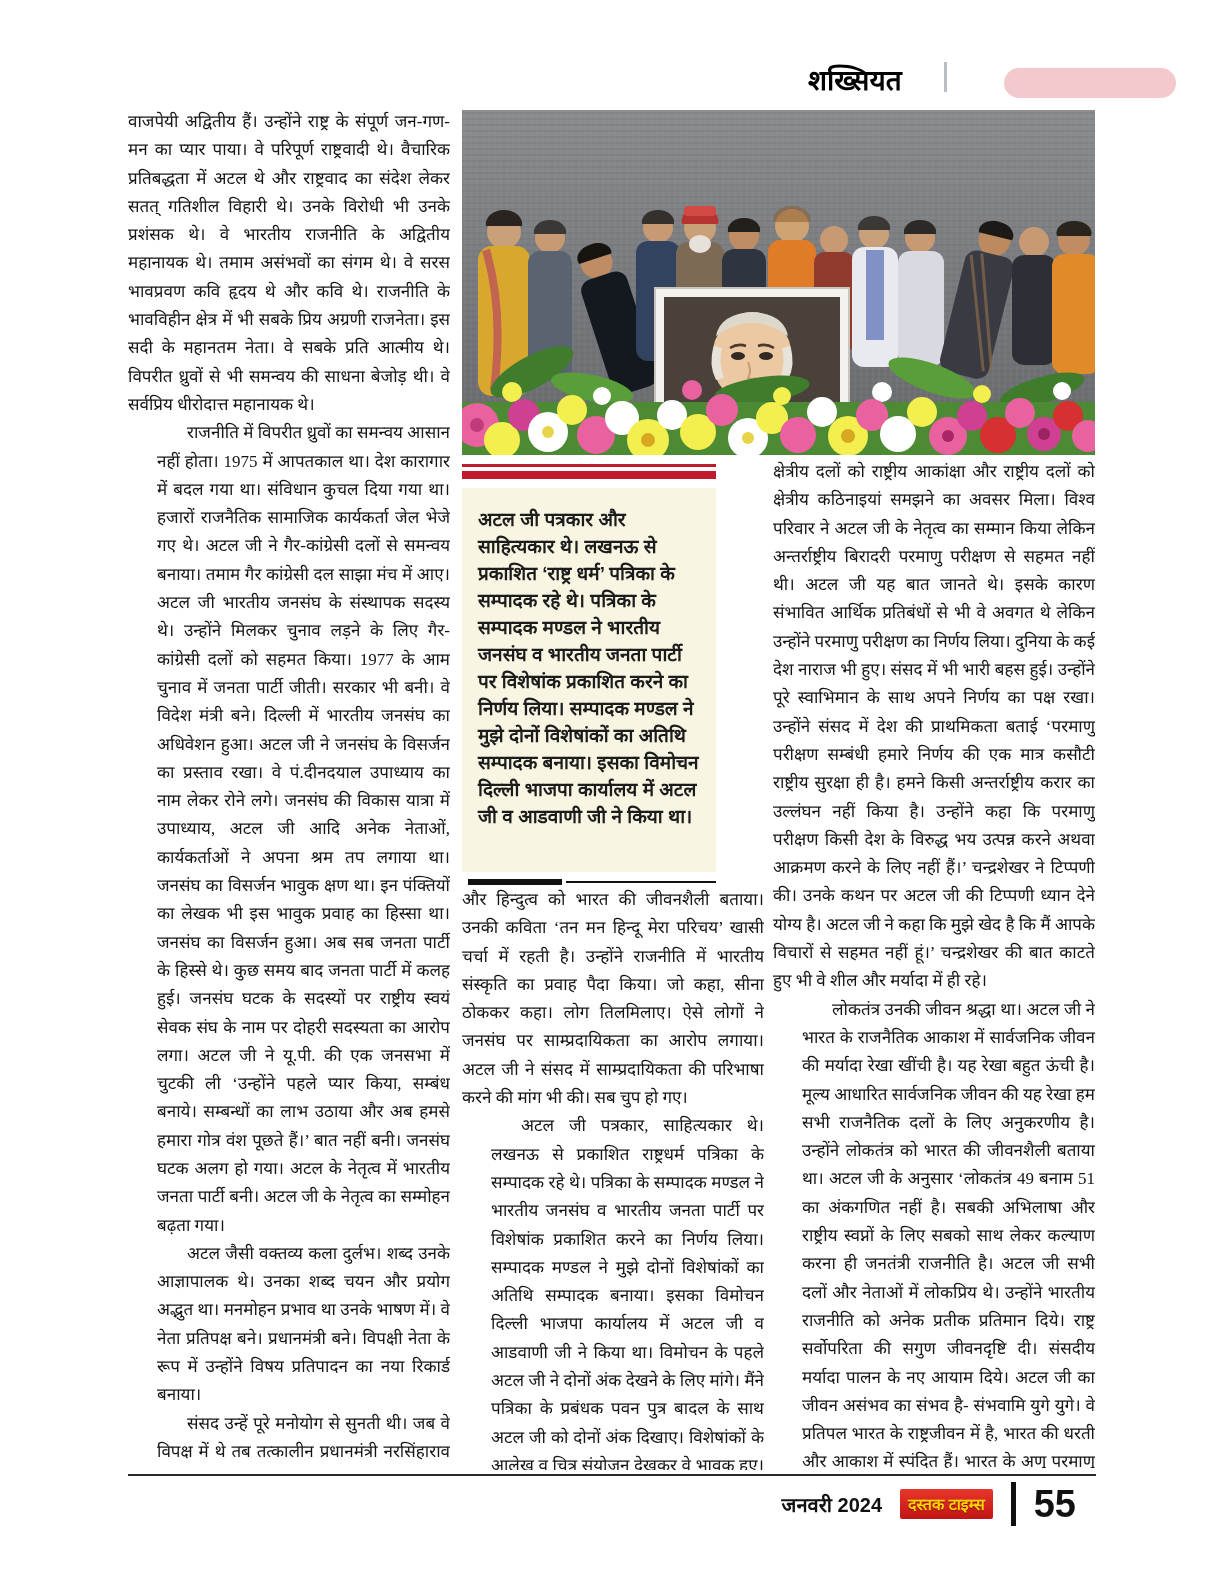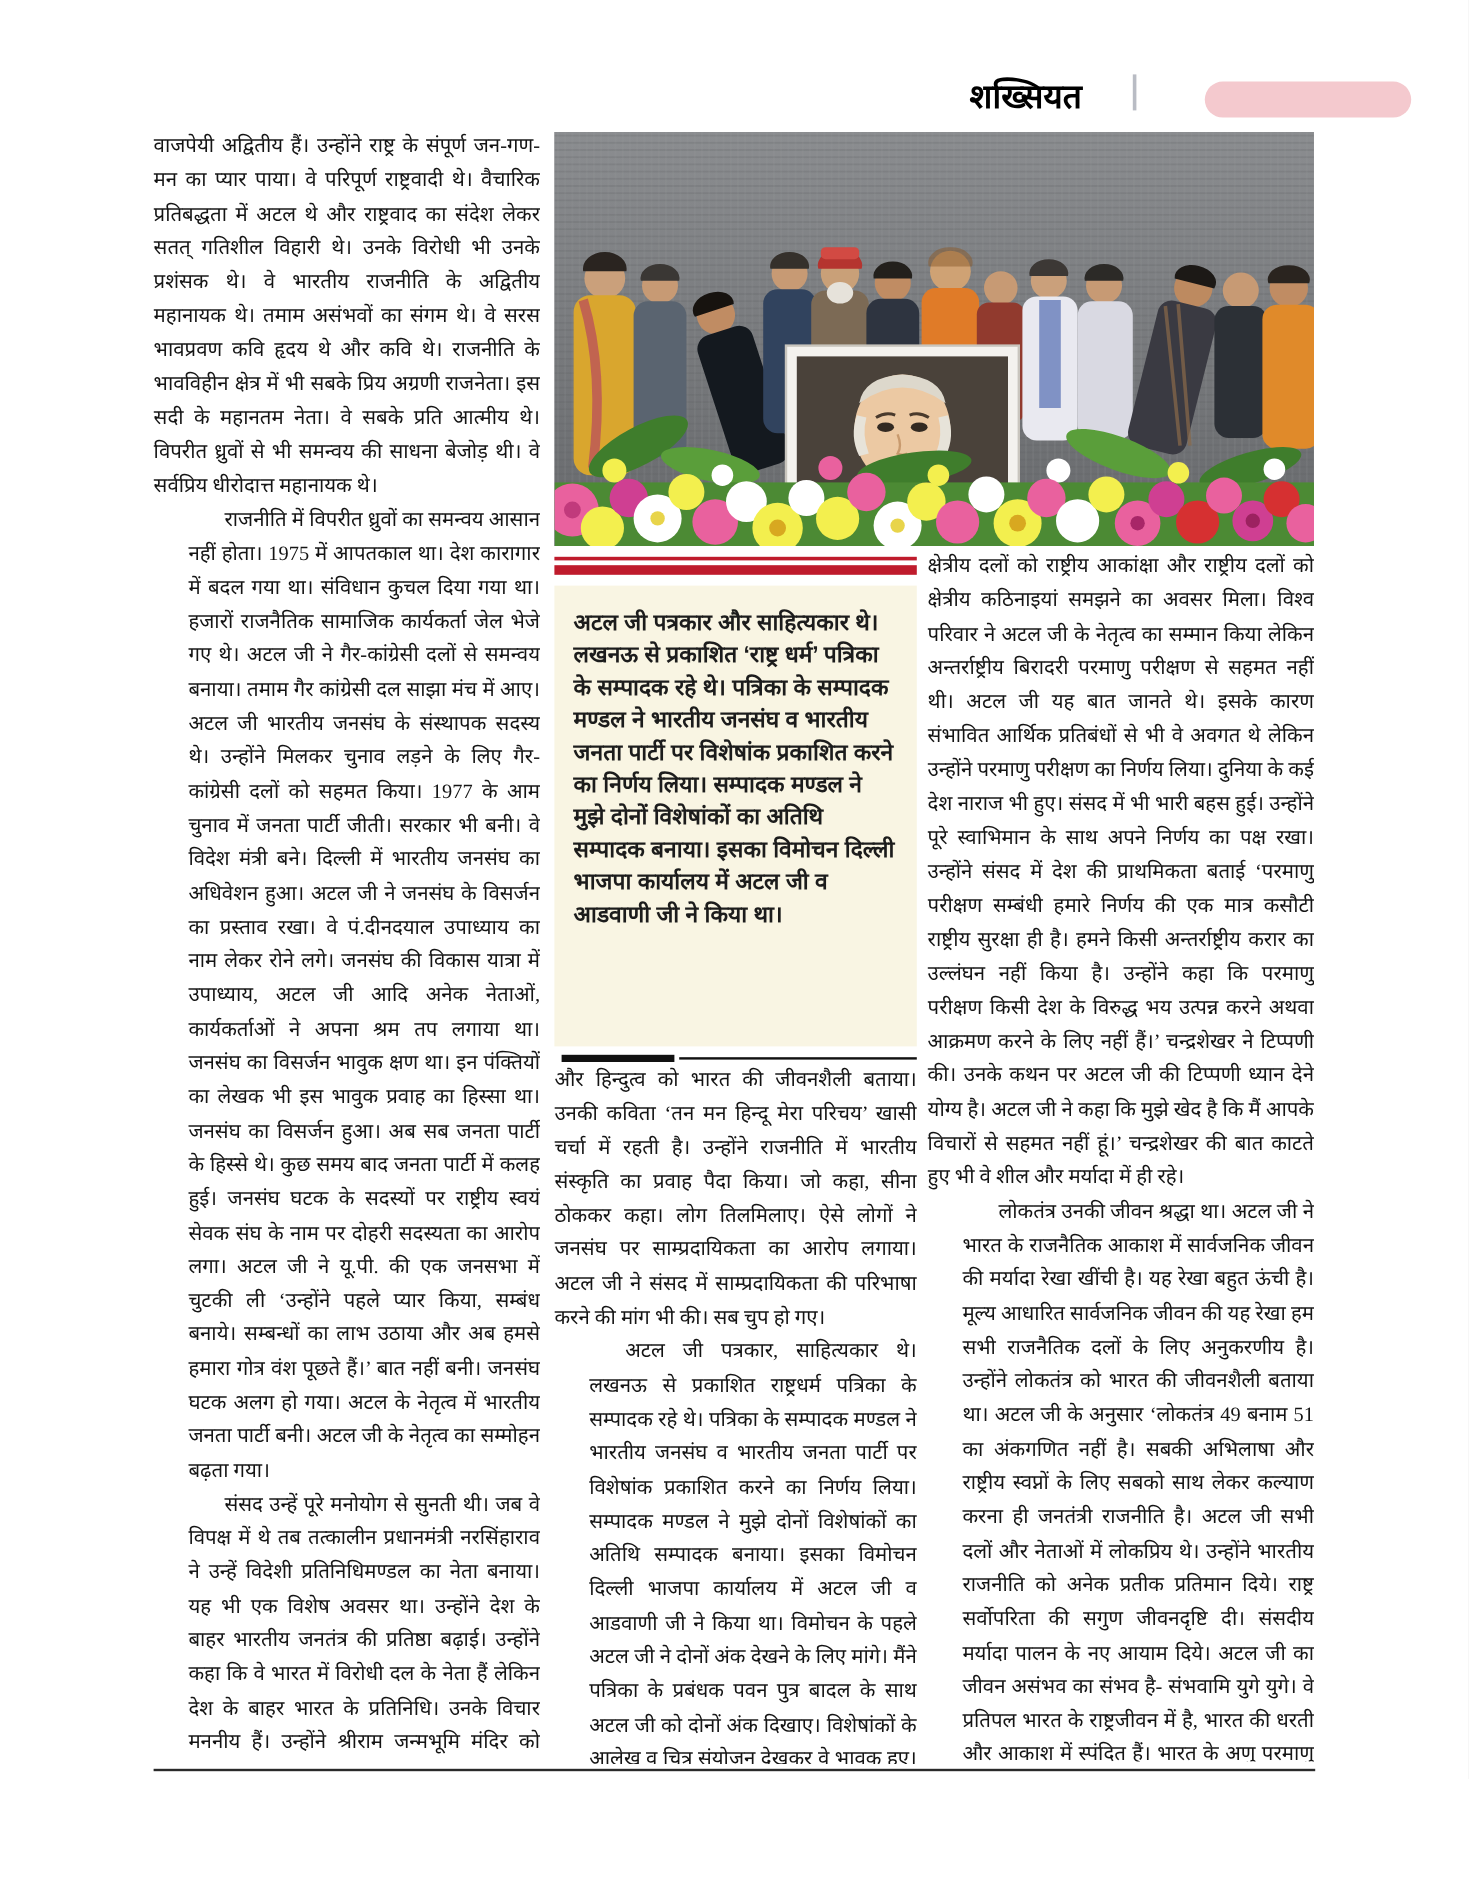--- a/index.html
+++ b/index.html
@@ -28,21 +28,21 @@
   .photo{position:absolute;left:462px;top:110px;width:633px;height:345px;overflow:hidden;background:#77797c;}
   .photo svg{display:block;}
   
   .col{position:absolute;text-align:justify;font-size:17px;line-height:28.3px;overflow:hidden;}
   .col p{margin:0;}
   .col p.ind{text-indent:30px;margin-left:29px;}
   .col-left{left:128px;top:108px;width:322px;height:1358px;}
   .col-mid-text{left:462px;top:886px;width:302px;height:584px;}
   .col-right{left:773px;top:458px;width:322px;height:1010px;}
   
-  .pq-wrap{position:absolute;left:462px;top:464px;width:302px;}
+  .pq-wrap{position:absolute;left:462px;top:464px;width:254px;}
   .pq-rule-thin{height:3px;background:#bf1b2c;margin-bottom:4px;}
   .pq-rule-thick{height:8px;background:#bf1b2c;}
   .pq-box{
     margin-top:9px;
     background:#f9f5e3;
     height:348px;
     padding:18px 16px;
     font-family:"Liberation Sans","DejaVu Sans",sans-serif;
     font-size:19px;line-height:27px;font-weight:600;color:#1c1c1c;
     overflow:hidden;text-align:left;
@@ -236,20 +236,21 @@
           <circle cx="386" cy="326" r="7" fill="#d8a820"></circle>
           <circle cx="486" cy="326" r="6" fill="#a82668"></circle>
           <circle cx="582" cy="324" r="6" fill="#9c2260"></circle>
       </g>
     </svg>
   </div>
 
   <div class="col col-left">
     <p>वाजपेयी अद्वितीय हैं। उन्होंने राष्ट्र के संपूर्ण जन-गण-मन का प्यार पाया। वे परिपूर्ण राष्ट्रवादी थे। वैचारिक प्रतिबद्धता में अटल थे और राष्ट्रवाद का संदेश लेकर सतत् गतिशील विहारी थे। उनके विरोधी भी उनके प्रशंसक थे। वे भारतीय राजनीति के अद्वितीय महानायक थे। तमाम असंभवों का संगम थे। वे सरस भावप्रवण कवि हृदय थे और कवि थे। राजनीति के भावविहीन क्षेत्र में भी सबके प्रिय अग्रणी राजनेता। इस सदी के महानतम नेता। वे सबके प्रति आत्मीय थे। विपरीत ध्रुवों से भी समन्वय की साधना बेजोड़ थी। वे सर्वप्रिय धीरोदात्त महानायक थे।</p>
     <p class="ind">राजनीति में विपरीत ध्रुवों का समन्वय आसान नहीं होता। 1975 में आपतकाल था। देश कारागार में बदल गया था। संविधान कुचल दिया गया था। हजारों राजनैतिक सामाजिक कार्यकर्ता जेल भेजे गए थे। अटल जी ने गैर-कांग्रेसी दलों से समन्वय बनाया। तमाम गैर कांग्रेसी दल साझा मंच में आए। अटल जी भारतीय जनसंघ के संस्थापक सदस्य थे। उन्होंने मिलकर चुनाव लड़ने के लिए गैर-कांग्रेसी दलों को सहमत किया। 1977 के आम चुनाव में जनता पार्टी जीती। सरकार भी बनी। वे विदेश मंत्री बने। दिल्ली में भारतीय जनसंघ का अधिवेशन हुआ। अटल जी ने जनसंघ के विसर्जन का प्रस्ताव रखा। वे पं.दीनदयाल उपाध्याय का नाम लेकर रोने लगे। जनसंघ की विकास यात्रा में उपाध्याय, अटल जी आदि अनेक नेताओं, कार्यकर्ताओं ने अपना श्रम तप लगाया था। जनसंघ का विसर्जन भावुक क्षण था। इन पंक्तियों का लेखक भी इस भावुक प्रवाह का हिस्सा था। जनसंघ का विसर्जन हुआ। अब सब जनता पार्टी के हिस्से थे। कुछ समय बाद जनता पार्टी में कलह हुई। जनसंघ घटक के सदस्यों पर राष्ट्रीय स्वयं सेवक संघ के नाम पर दोहरी सदस्यता का आरोप लगा। अटल जी ने यू.पी. की एक जनसभा में चुटकी ली ‘उन्होंने पहले प्यार किया, सम्बंध बनाये। सम्बन्धों का लाभ उठाया और अब हमसे हमारा गोत्र वंश पूछते हैं।’ बात नहीं बनी। जनसंघ घटक अलग हो गया। अटल के नेतृत्व में भारतीय जनता पार्टी बनी। अटल जी के नेतृत्व का सम्मोहन बढ़ता गया।</p>
+    <p class="ind">अटल जैसी वक्तव्य कला दुर्लभ। शब्द उनके आज्ञापालक थे। उनका शब्द चयन और प्रयोग अद्भुत था। मनमोहन प्रभाव था उनके भाषण में। वे नेता प्रतिपक्ष बने। प्रधानमंत्री बने। विपक्षी नेता के रूप में उन्होंने विषय प्रतिपादन का नया रिकार्ड बनाया।</p>
     <p class="ind">संसद उन्हें पूरे मनोयोग से सुनती थी। जब वे विपक्ष में थे तब तत्कालीन प्रधानमंत्री नरसिंहाराव ने उन्हें विदेशी प्रतिनिधिमण्डल का नेता बनाया। यह भी एक विशेष अवसर था। उन्होंने देश के बाहर भारतीय जनतंत्र की प्रतिष्ठा बढ़ाई। उन्होंने कहा कि वे भारत में विरोधी दल के नेता हैं लेकिन देश के बाहर भारत के प्रतिनिधि। उनके विचार मननीय हैं। उन्होंने श्रीराम जन्मभूमि मंदिर को राष्ट्रीय भावना की अभिव्यक्ति बताया। हिन्दू</p>
   </div>
 
   <div class="pq-wrap">
     <div class="pq-rule-thin"></div>
     <div class="pq-rule-thick"></div>
     <div class="pq-box">
       <span>अटल जी पत्रकार और साहित्यकार थे। लखनऊ से प्रकाशित ‘राष्ट्र धर्म’ पत्रिका के सम्पादक रहे थे। पत्रिका के सम्पादक मण्डल ने भारतीय जनसंघ व भारतीय जनता पार्टी पर विशेषांक प्रकाशित करने का निर्णय लिया। सम्पादक मण्डल ने मुझे दोनों विशेषांकों का अतिथि सम्पादक बनाया। इसका विमोचन दिल्ली भाजपा कार्यालय में अटल जी व आडवाणी जी ने किया था।</span>
     </div>
     <div class="pq-divider">
@@ -262,14 +263,20 @@
     <p>और हिन्दुत्व को भारत की जीवनशैली बताया। उनकी कविता ‘तन मन हिन्दू मेरा परिचय’ खासी चर्चा में रहती है। उन्होंने राजनीति में भारतीय संस्कृति का प्रवाह पैदा किया। जो कहा, सीना ठोककर कहा। लोग तिलमिलाए। ऐसे लोगों ने जनसंघ पर साम्प्रदायिकता का आरोप लगाया। अटल जी ने संसद में साम्प्रदायिकता की परिभाषा करने की मांग भी की। सब चुप हो गए।</p>
     <p class="ind">अटल जी पत्रकार, साहित्यकार थे। लखनऊ से प्रकाशित राष्ट्रधर्म पत्रिका के सम्पादक रहे थे। पत्रिका के सम्पादक मण्डल ने भारतीय जनसंघ व भारतीय जनता पार्टी पर विशेषांक प्रकाशित करने का निर्णय लिया। सम्पादक मण्डल ने मुझे दोनों विशेषांकों का अतिथि सम्पादक बनाया। इसका विमोचन दिल्ली भाजपा कार्यालय में अटल जी व आडवाणी जी ने किया था। विमोचन के पहले अटल जी ने दोनों अंक देखने के लिए मांगे। मैंने पत्रिका के प्रबंधक पवन पुत्र बादल के साथ अटल जी को दोनों अंक दिखाए। विशेषांकों के आलेख व चित्र संयोजन देखकर वे भावुक हुए। उन्होंने इस अनुष्ठान की प्रशंसा की। मुझे बधाई भी दी। इस तरह वे अपने सहयोगियों को लिखने-पढ़ने की प्रेरणा देते थे। अटल जी के नेतृत्व में राष्ट्रीय जनतांत्रिक गठबंधन बना।</p>
   </div>
 
   <div class="col col-right">
     <p>क्षेत्रीय दलों को राष्ट्रीय आकांक्षा और राष्ट्रीय दलों को क्षेत्रीय कठिनाइयां समझने का अवसर मिला। विश्व परिवार ने अटल जी के नेतृत्व का सम्मान किया लेकिन अन्तर्राष्ट्रीय बिरादरी परमाणु परीक्षण से सहमत नहीं थी। अटल जी यह बात जानते थे। इसके कारण संभावित आर्थिक प्रतिबंधों से भी वे अवगत थे लेकिन उन्होंने परमाणु परीक्षण का निर्णय लिया। दुनिया के कई देश नाराज भी हुए। संसद में भी भारी बहस हुई। उन्होंने पूरे स्वाभिमान के साथ अपने निर्णय का पक्ष रखा। उन्होंने संसद में देश की प्राथमिकता बताई ‘परमाणु परीक्षण सम्बंधी हमारे निर्णय की एक मात्र कसौटी राष्ट्रीय सुरक्षा ही है। हमने किसी अन्तर्राष्ट्रीय करार का उल्लंघन नहीं किया है। उन्होंने कहा कि परमाणु परीक्षण किसी देश के विरुद्ध भय उत्पन्न करने अथवा आक्रमण करने के लिए नहीं हैं।’ चन्द्रशेखर ने टिप्पणी की। उनके कथन पर अटल जी की टिप्पणी ध्यान देने योग्य है। अटल जी ने कहा कि मुझे खेद है कि मैं आपके विचारों से सहमत नहीं हूं।’ चन्द्रशेखर की बात काटते हुए भी वे शील और मर्यादा में ही रहे।</p>
     <p class="ind"><span>लोकतंत्र उनकी जीवन श्रद्धा था। अटल जी ने भारत के राजनैतिक आकाश में सार्वजनिक जीवन की मर्यादा रेखा खींची है। यह रेखा बहुत ऊंची है। मूल्य आधारित सार्वजनिक जीवन की यह रेखा हम सभी राजनैतिक दलों के लिए अनुकरणीय है। उन्होंने लोकतंत्र को भारत की जीवनशैली बताया था। अटल जी के अनुसार ‘लोकतंत्र 49 बनाम 51 का अंकगणित नहीं है। सबकी अभिलाषा और राष्ट्रीय स्वप्नों के लिए सबको साथ लेकर कल्याण करना ही जनतंत्री राजनीति है। अटल जी सभी दलों और नेताओं में लोकप्रिय थे। उन्होंने भारतीय राजनीति को अनेक प्रतीक प्रतिमान दिये। राष्ट्र सर्वोपरिता की सगुण जीवनदृष्टि दी। संसदीय मर्यादा पालन के नए आयाम दिये। अटल जी का जीवन असंभव का संभव है- संभवामि युगे युगे। वे प्रतिपल भारत के राष्ट्रजीवन में है, भारत की धरती और आकाश में स्पंदित हैं। भारत के अणु परमाणु में उनका कृतित्व और विचार रस बस गया है। वे भारत रत्न हैं। भूत काल में ही नहीं सदा सर्वदा भारत रत्न।</span></p>
   </div>
 
   <div class="ftr-rule"></div>
+  <div class="ftr">
+    <span class="ftr-date">जनवरी 2024</span>
+    <span class="ftr-logo">दस्तक टाइम्स</span>
+    <span class="ftr-bar"></span>
+    <span class="ftr-page">55</span>
+  </div>
 
 </div>
 
 </body></html>

